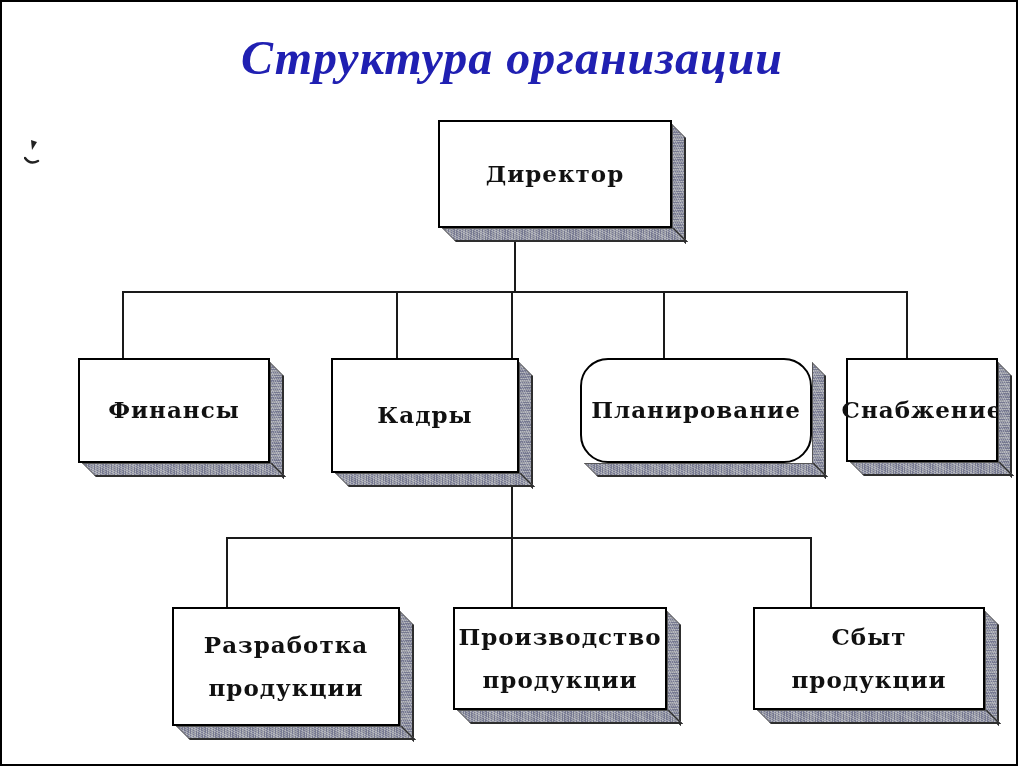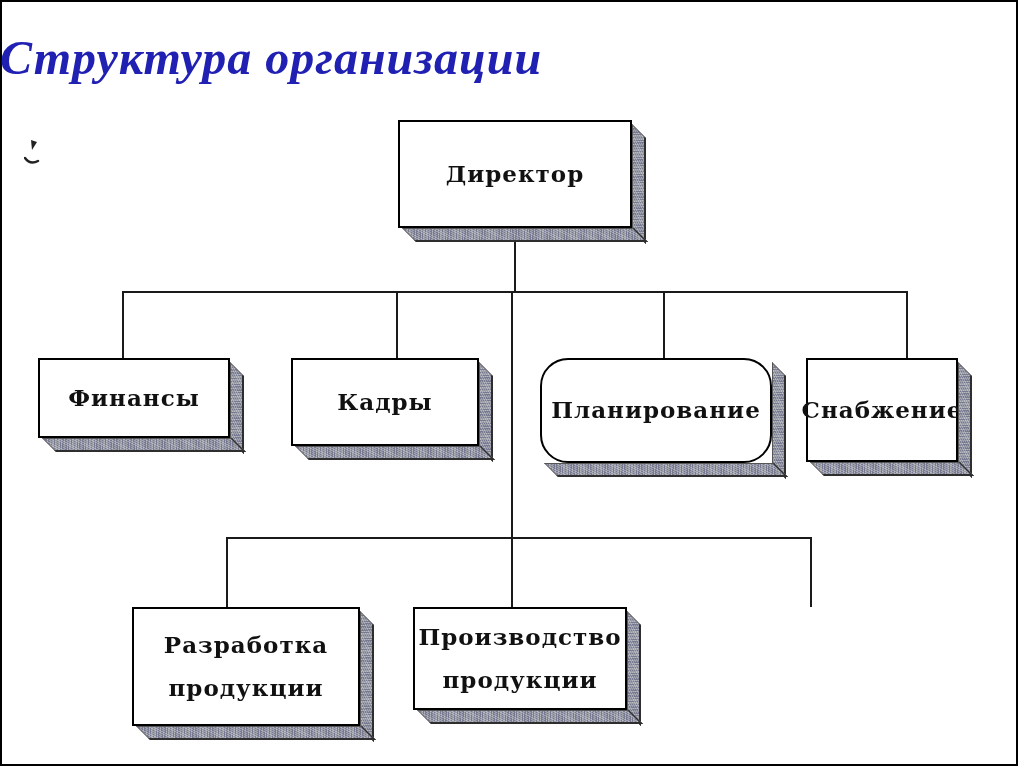--- a/index.html
+++ b/index.html
@@ -13,20 +13,21 @@
   .frame {
     position: absolute; left: 0; top: 0;
     width: 1018px; height: 766px;
     border: 2px solid #000;
     box-sizing: border-box;
     pointer-events: none;
   }
   .title {
     position: absolute; left: 0; right: 0; top: 30px;
     margin: 0;
+    text-align: center;
     font: italic 700 48px "Liberation Serif", serif;
     letter-spacing: 1px;
     color: var(--c-title, #2020b2);
   }
   .stray { position: absolute; left: 24px; top: 139px; }
 
   
   .line { position: absolute; background: var(--c-line, #1a1a1a); z-index: 1; }
   .l-stem      { left: 514px; top: 228px; width: 2px; height: 64px; }
   .l-h1        { left: 122px; top: 291px; width: 786px; height: 2px; }
@@ -41,20 +42,21 @@
 
   
   .box3d {
     position: absolute;
     box-sizing: border-box;
     background: var(--c-box_face, #ffffff);
     border: 2px solid var(--c-box_border, #000000);
     display: flex; align-items: center; justify-content: center;
     text-align: center;
     z-index: 2;
+    margin-left: 40px;
   }
   .box3d::before { 
     content: "";
     position: absolute;
     left: calc(100% + 2px); top: 2px;
     width: 14px; height: calc(100% + 2px);
     transform: skewY(45deg); transform-origin: 0 0;
     background-color: var(--c-shadow, #9a9ca6);
     background-image:
       repeating-linear-gradient(45deg, rgba(255,255,255,.30) 0 1px, transparent 1px 3px),
@@ -82,22 +84,22 @@
   .node-label {
     font-weight: 700;
     font-size: 23px;
     letter-spacing: 1px;
     line-height: 1.85;
     color: #111;
     padding: 0 6px;
   }
   
   .pos-director    { left: 398px; top: 120px; width: 234px; height: 108px; }
-  .pos-finance     { left:  38px; top: 358px; width: 192px; height: 80px; }
-  .pos-hr          { left: 291px; top: 358px; width: 188px; height: 88px; align-items: center; }
+  .pos-finance     { left:  38px; top: 358px; width: 192px; height: 105px; }
+  .pos-hr          { left: 291px; top: 358px; width: 188px; height: 115px; align-items: center; }
   .pos-planning    { left: 540px; top: 358px; width: 232px; height: 105px; border-radius: 28px; }
   .pos-supply      { left: 806px; top: 358px; width: 152px; height: 104px; }
   .pos-development { left: 132px; top: 607px; width: 228px; height: 119px; }
   .pos-production  { left: 413px; top: 607px; width: 214px; height: 103px; }
   .pos-sales       { left: 713px; top: 607px; width: 232px; height: 103px; }
 </style>
 </head>
 <body>
 
 <div class="slide">
@@ -142,13 +144,16 @@
   </div>
 
   <div class="box3d pos-development">
     <span class="node-label">Разработка продукции</span>
   </div>
 
   <div class="box3d pos-production">
     <span class="node-label">Производство продукции</span>
   </div>
 
+  <div class="box3d pos-sales">
+    <span class="node-label">Сбыт продукции</span>
+  </div>
 </div>
 
 </body></html>

